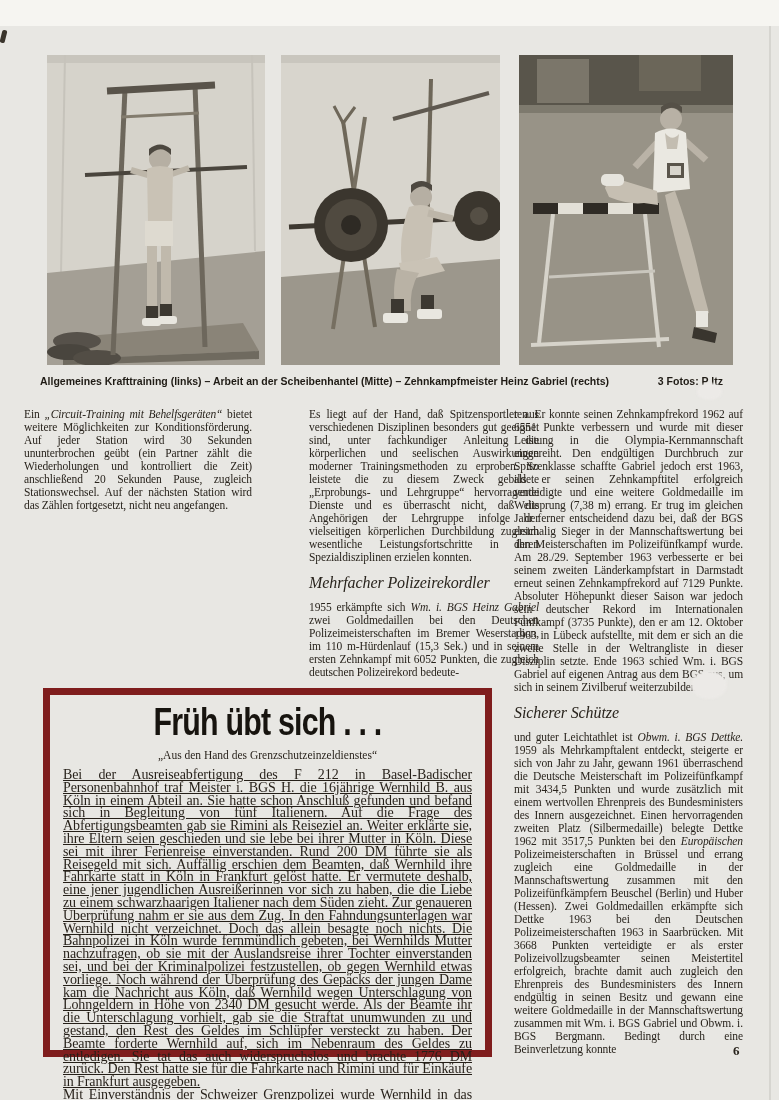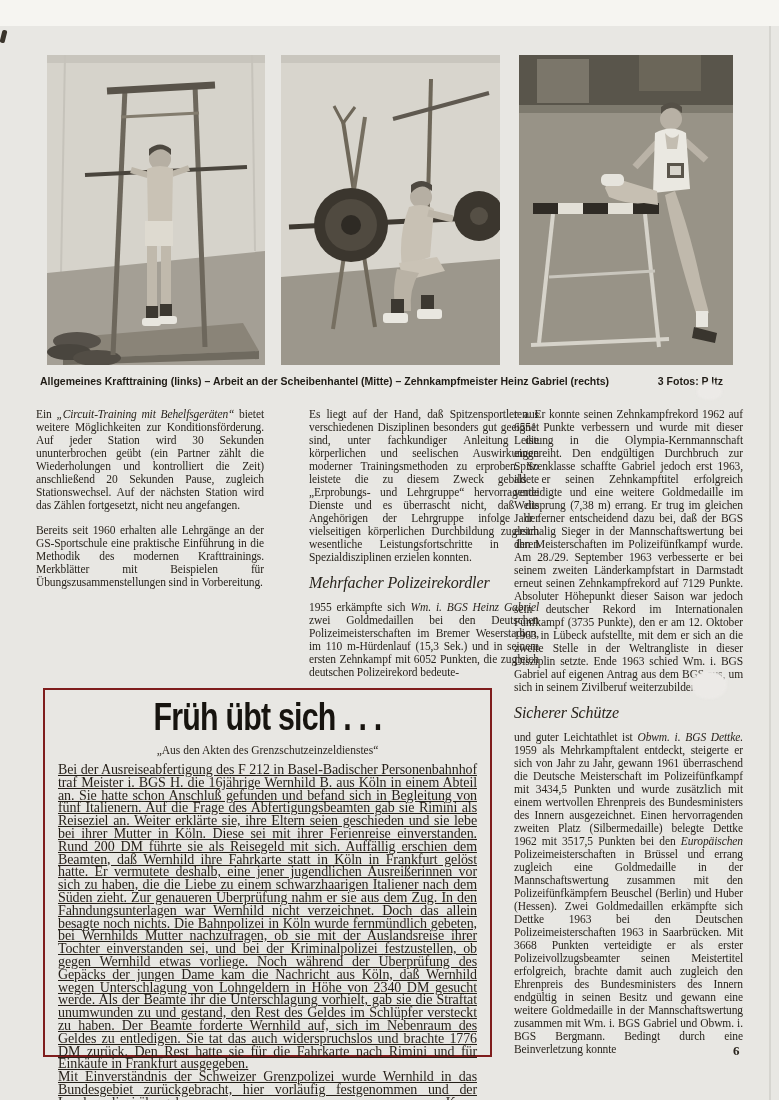--- a/index.html
+++ b/index.html
@@ -24,30 +24,30 @@
     display:flex;justify-content:space-between;align-items:flex-start;
     font-family:"Liberation Sans",sans-serif;font-weight:700;font-size:10.5px;line-height:13px;color:#1f1b15;
   }
   .caption-credit{margin-right:20px;white-space:nowrap;}
 
   .text-col{
     position:absolute;top:408px;
     font-size:11.5px;line-height:13px;text-align:justify;
     letter-spacing:-.1px;hyphens:auto;-webkit-hyphens:auto;
   }
-  #col1{left:36px;width:228px;}
+  #col1{left:24px;width:228px;}
   #col2{left:277px;width:230px;margin-left:32px;}
   #col3{left:514px;width:229px;}
   .text-col p{margin:0 0 12px 0;}
   .col-heading{font-style:italic;margin:0 0 2px 0;font-size:16px;line-height:13px;}
   .it{font-style:italic;}
 
   #box{
     position:absolute;left:43px;top:688px;width:449px;height:369px;
-    border:2px solid #7f1d1d;background:transparent;
+    border:7px solid #7f1d1d;background:transparent;
   }
   .box-title{
     margin-top:4px;text-align:center;
     font-family:"Liberation Sans",sans-serif;font-weight:700;font-size:38px;line-height:44px;
     color:#17140f;letter-spacing:-1px;
     transform:scaleX(.8) scaleY(1.04);transform-origin:center top;
   }
   .box-subtitle{text-align:center;font-size:11.5px;line-height:14px;margin:5px 0 7px 0;color:#251f18;}
   .box-body{
     padding:0 13px;font-size:14px;line-height:12.8px;text-align:justify;
@@ -164,38 +164,37 @@
     </svg>
   </div>
 
   <div class="caption-row">
     <span>Allgemeines Krafttraining (links) – Arbeit an der Scheibenhantel (Mitte) – Zehnkampfmeister Heinz Gabriel (rechts)</span>
     <span class="caption-credit">3 Fotos: P ltz</span>
   </div>
 
   <div class="text-col" id="col1">
     <p><span>Ein </span><span class="it">„Circuit-Training mit Behelfsgeräten“</span><span> bietet weitere Möglichkeiten zur Konditionsförderung. Auf jeder Station wird 30 Sekunden ununterbrochen geübt (ein Partner zählt die Wiederholungen und kontrolliert die Zeit) anschließend 20 Sekunden Pause, zugleich Stationswechsel. Auf der nächsten Station wird das Zählen fortgesetzt, nicht neu angefangen.</span></p>
-    <p>Bereits seit 1960 erhalten alle Lehrgänge an der GS-Sportschule eine praktische Einführung in die Methodik des modernen Krafttrainings. Merkblätter mit Beispielen für Übungszusammenstellungen sind in Vorbereitung.</p>
   </div>
 
   <div class="text-col" id="col2">
     <p>Es liegt auf der Hand, daß Spitzensportler aus verschiedenen Disziplinen besonders gut geeignet sind, unter fachkundiger Anleitung die körperlichen und seelischen Auswirkungen moderner Trainingsmethoden zu erproben. So leistete die zu diesem Zweck gebildete „Erprobungs- und Lehrgruppe“ hervorragende Dienste und es überrascht nicht, daß die Angehörigen der Lehrgruppe infolge der vielseitigen körperlichen Durchbildung zugleich wesentliche Leistungsfortschritte in ihren Spezialdisziplinen erzielen konnten.</p>
     <p class="col-heading">Mehrfacher Polizeirekordler</p>
     <p><span>1955 erkämpfte sich </span><span class="it">Wm. i. BGS Heinz Gabriel</span><span> zwei Goldmedaillen bei den Deutschen Polizeimeisterschaften im Bremer Weserstadion, im 110 m-Hürdenlauf (15,3 Sek.) und in seinem ersten Zehnkampf mit 6052 Punkten, die zugleich deutschen Polizeirekord bedeute-</span></p>
   </div>
 
   <div class="text-col" id="col3">
     <p>ten. Er konnte seinen Zehnkampfrekord 1962 auf 6551 Punkte verbessern und wurde mit dieser Leistung in die Olympia-Kernmannschaft eingereiht. Den endgültigen Durchbruch zur Spitzenklasse schaffte Gabriel jedoch erst 1963, als er seinen Zehnkampftitel erfolgreich verteidigte und eine weitere Goldmedaille im Weitsprung (7,38 m) errang. Er trug im gleichen Jahr ferner entscheidend dazu bei, daß der BGS erstmalig Sieger in der Mannschaftswertung bei den Meisterschaften im Polizeifünfkampf wurde. Am 28./29. September 1963 verbesserte er bei seinem zweiten Länderkampfstart in Darmstadt erneut seinen Zehnkampfrekord auf 7129 Punkte. Absoluter Höhepunkt dieser Saison war jedoch sein deutscher Rekord im Internationalen Fünfkampf (3735 Punkte), den er am 12. Oktober 1963 in Lübeck aufstellte, mit dem er sich an die zweite Stelle in der Weltrangliste in dieser Disziplin setzte. Ende 1963 schied Wm. i. BGS Gabriel auf eigenen Antrag aus dem BGS aus, um sich in seinem Zivilberuf weiterzubilden.</p>
     <p class="col-heading">Sicherer Schütze</p>
     <p><span>und guter Leichtathlet ist </span><span class="it">Obwm. i. BGS Dettke.</span><span> 1959 als Mehrkampftalent entdeckt, steigerte er sich von Jahr zu Jahr, gewann 1961 überraschend die Deutsche Meisterschaft im Polizeifünfkampf mit 3434,5 Punkten und wurde zusätzlich mit einem wertvollen Ehrenpreis des Bundesministers des Innern ausgezeichnet. Einen hervorragenden zweiten Platz (Silbermedaille) belegte Dettke 1962 mit 3517,5 Punkten bei den </span><span class="it">Europäischen</span><span> Polizeimeisterschaften in Brüssel und errang zugleich eine Goldmedaille in der Mannschaftswertung zusammen mit den Polizeifünfkämpfern Beuschel (Berlin) und Huber (Hessen). Zwei Goldmedaillen erkämpfte sich Dettke 1963 bei den Deutschen Polizeimeisterschaften 1963 in Saarbrücken. Mit 3668 Punkten verteidigte er als erster Polizeivollzugsbeamter seinen Meistertitel erfolgreich, brachte damit auch zugleich den Ehrenpreis des Bundesministers des Innern endgültig in seinen Besitz und gewann eine weitere Goldmedaille in der Mannschaftswertung zusammen mit Wm. i. BGS Gabriel und Obwm. i. BGS Bergmann. Bedingt durch eine Beinverletzung konnte</span></p>
   </div>
 
   <div id="box">
     <div class="box-title">Früh übt sich . . .</div>
-    <div class="box-subtitle">„Aus den Akten des Grenzschutzeinzeldienstes“</div>
+    <div class="box-subtitle">„Aus den Hand des Grenzschutzeinzeldienstes“</div>
     <div class="box-body">
       <p>Bei der Ausreiseabfertigung des F 212 in Basel-Badischer Personenbahnhof traf Meister i. BGS H. die 16jährige Wernhild B. aus Köln in einem Abteil an. Sie hatte schon Anschluß gefunden und befand sich in Begleitung von fünf Italienern. Auf die Frage des Abfertigungsbeamten gab sie Rimini als Reiseziel an. Weiter erklärte sie, ihre Eltern seien geschieden und sie lebe bei ihrer Mutter in Köln. Diese sei mit ihrer Ferienreise einverstanden. Rund 200 DM führte sie als Reisegeld mit sich. Auffällig erschien dem Beamten, daß Wernhild ihre Fahrkarte statt in Köln in Frankfurt gelöst hatte. Er vermutete deshalb, eine jener jugendlichen Ausreißerinnen vor sich zu haben, die die Liebe zu einem schwarzhaarigen Italiener nach dem Süden zieht. Zur genaueren Überprüfung nahm er sie aus dem Zug. In den Fahndungsunterlagen war Wernhild nicht verzeichnet. Doch das allein besagte noch nichts. Die Bahnpolizei in Köln wurde fernmündlich gebeten, bei Wernhilds Mutter nachzufragen, ob sie mit der Auslandsreise ihrer Tochter einverstanden sei, und bei der Kriminalpolizei festzustellen, ob gegen Wernhild etwas vorliege. Noch während der Überprüfung des Gepäcks der jungen Dame kam die Nachricht aus Köln, daß Wernhild wegen Unterschlagung von Lohngeldern in Höhe von 2340 DM gesucht werde. Als der Beamte ihr die Unterschlagung vorhielt, gab sie die Straftat unumwunden zu und gestand, den Rest des Geldes im Schlüpfer versteckt zu haben. Der Beamte forderte Wernhild auf, sich im Nebenraum des Geldes zu entledigen. Sie tat das auch widerspruchslos und brachte 1776 DM zurück. Den Rest hatte sie für die Fahrkarte nach Rimini und für Einkäufe in Frankfurt ausgegeben.</p>
       <p><span>Mit Einverständnis der Schweizer Grenzpolizei wurde Wernhild in das Bundesgebiet zurückgebracht, hier vorläufig festgenommen und der Landespolizei übergeben.</span><span class="sig">Kr.</span></p>
     </div>
   </div>
 
   <div class="page-number">6</div>
 
   <div class="blob" id="blob-credit"></div>
   <div class="blob" id="blob-col3"></div>

